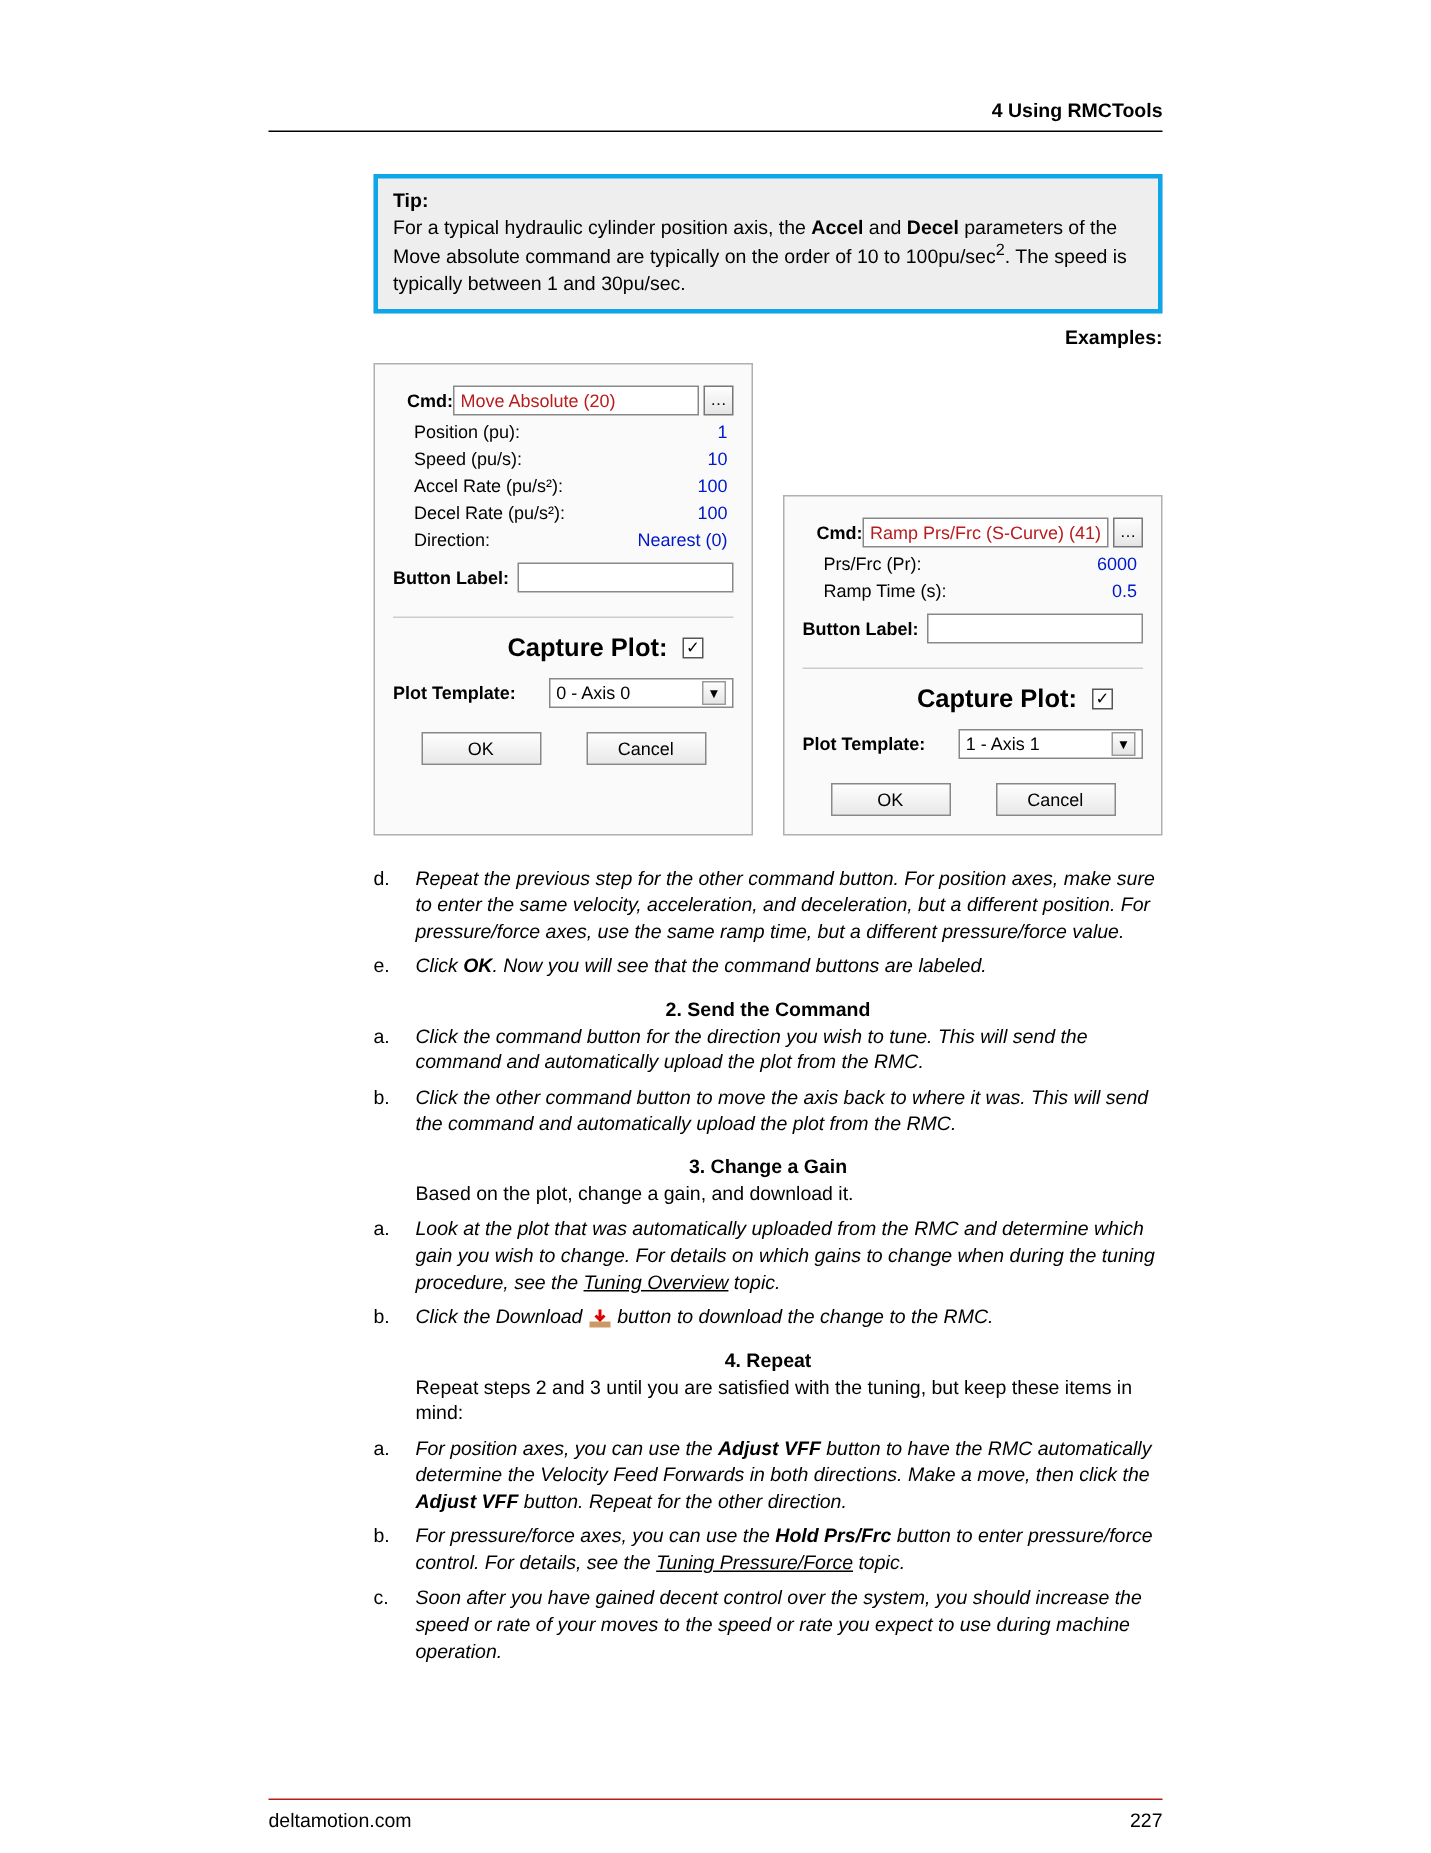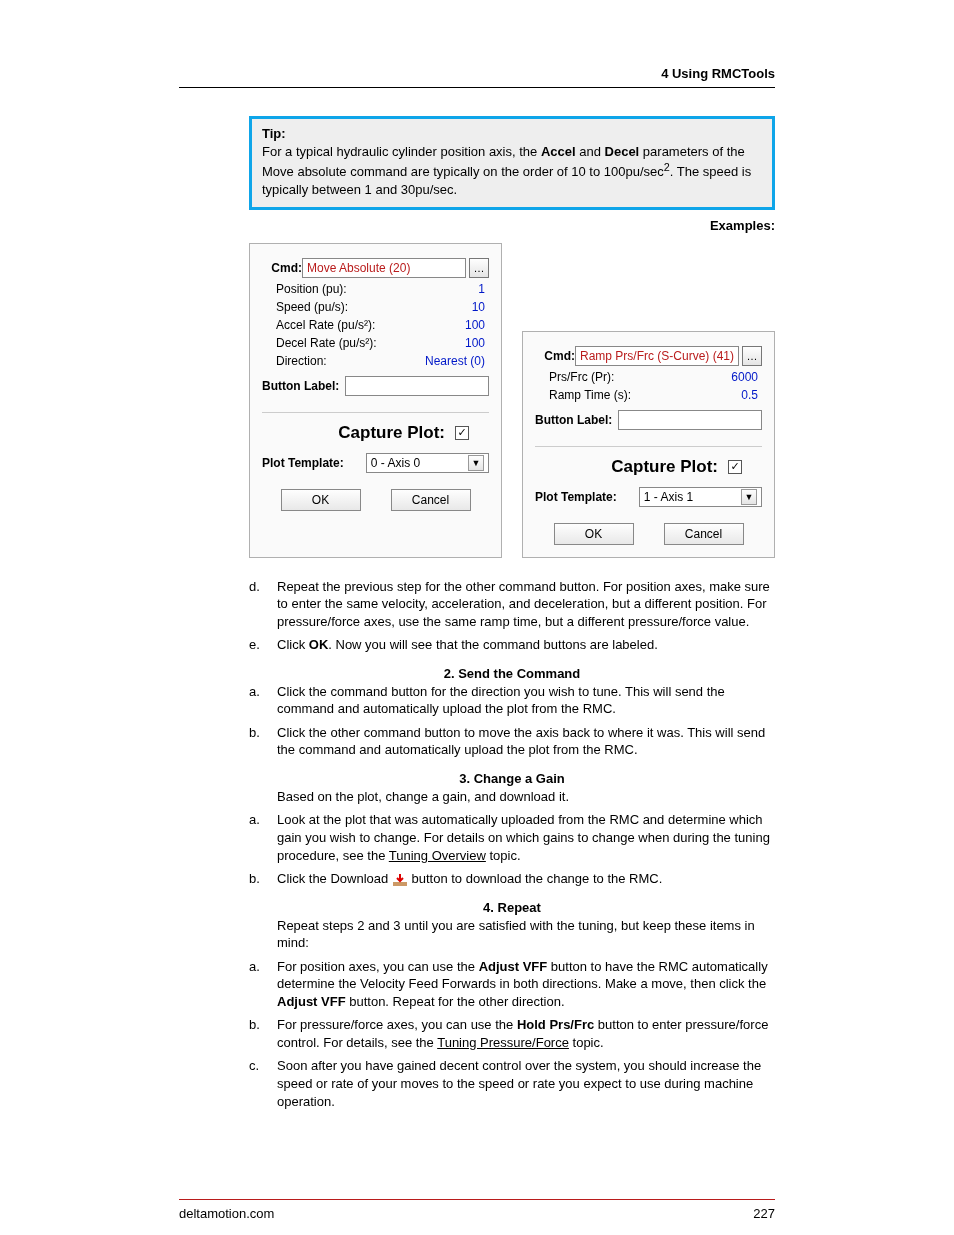--- a/index.html
+++ b/index.html
@@ -169,21 +169,21 @@
   }
   .list li {
     display: flex;
     margin-bottom: 6px;
     line-height: 1.35;
   }
   .list .marker {
     width: 28px;
     flex-shrink: 0;
   }
-  .list .litxt { flex: 1; }
+  .list .litxt { flex: 1; font-style: italic; }
   .section-head { font-weight: bold; margin: 8px 0 2px 0; text-align: center; }
   .sub-indent { margin-left: 28px; line-height: 1.35; margin-bottom: 6px; }
   .underline { text-decoration: underline; }
   .dl-icon {
     display: inline-block;
     width: 16px; height: 14px;
     vertical-align: middle;
   }
   .footer {
     position: absolute;

